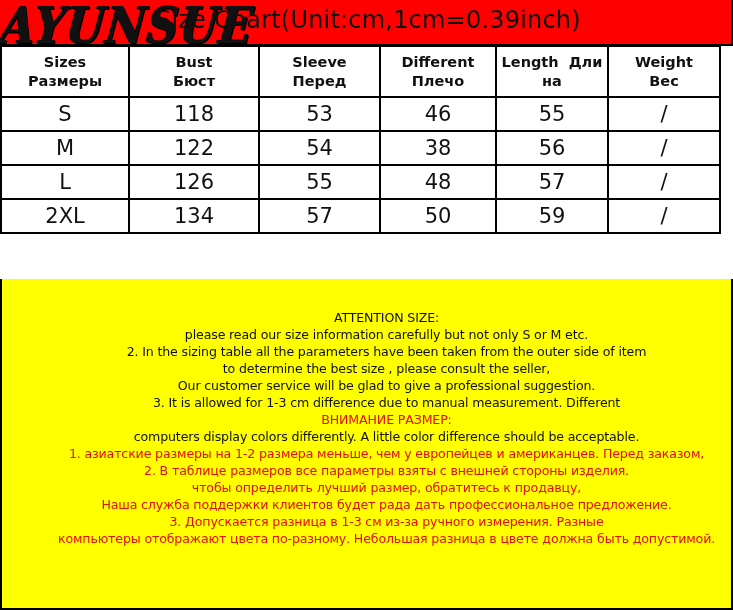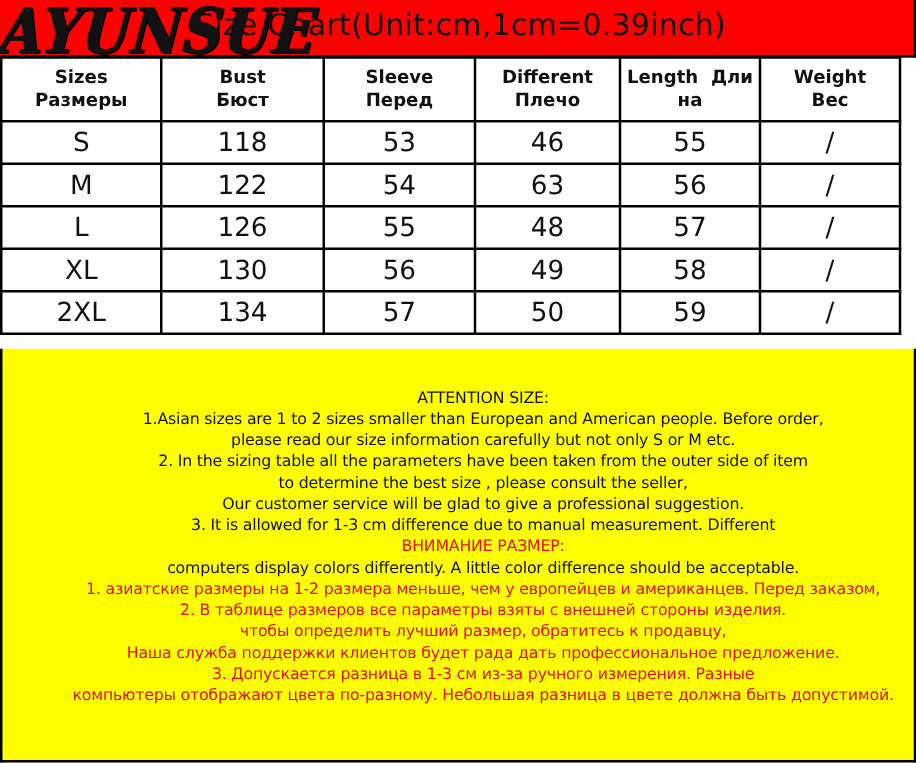--- a/index.html
+++ b/index.html
@@ -84,55 +84,46 @@
       <td>118</td>
       <td>53</td>
       <td>46</td>
       <td>55</td>
       <td>/</td>
     </tr>
     <tr>
       <td>M</td>
       <td>122</td>
       <td>54</td>
-      <td>63</td>
+      <td>38</td>
       <td>56</td>
       <td>/</td>
     </tr>
     <tr>
       <td>L</td>
       <td>126</td>
       <td>55</td>
       <td>48</td>
       <td>57</td>
-      <td>/</td>
-    </tr>
-    <tr>
-      <td>XL</td>
-      <td>130</td>
-      <td>56</td>
-      <td>49</td>
-      <td>58</td>
       <td>/</td>
     </tr>
     <tr>
       <td>2XL</td>
       <td>134</td>
       <td>57</td>
       <td>50</td>
       <td>59</td>
       <td>/</td>
     </tr>
   </tbody>
 </table>
 
 <div class="notice">
   <div class="notice-inner">
     <div class="line en">ATTENTION SIZE:</div>
-    <div class="line en">1.Asian sizes are 1 to 2 sizes smaller than European and American people. Before order,</div>
     <div class="line en">please read our size information carefully but not only S or M etc.</div>
     <div class="line en">2. In the sizing table all the parameters have been taken from the outer side of item</div>
     <div class="line en">to determine the best size , please consult the seller,</div>
     <div class="line en">Our customer service will be glad to give a professional suggestion.</div>
     <div class="line en">3. It is allowed for 1-3 cm difference due to manual measurement. Different</div>
     <div class="line ru">ВНИМАНИЕ РАЗМЕР:</div>
     <div class="line en">computers display colors differently. A little color difference should be acceptable.</div>
     <div class="line ru">1. азиатские размеры на 1-2 размера меньше, чем у европейцев и американцев. Перед заказом,</div>
     <div class="line ru">2. В таблице размеров все параметры взяты с внешней стороны изделия.</div>
     <div class="line ru">чтобы определить лучший размер, обратитесь к продавцу,</div>

